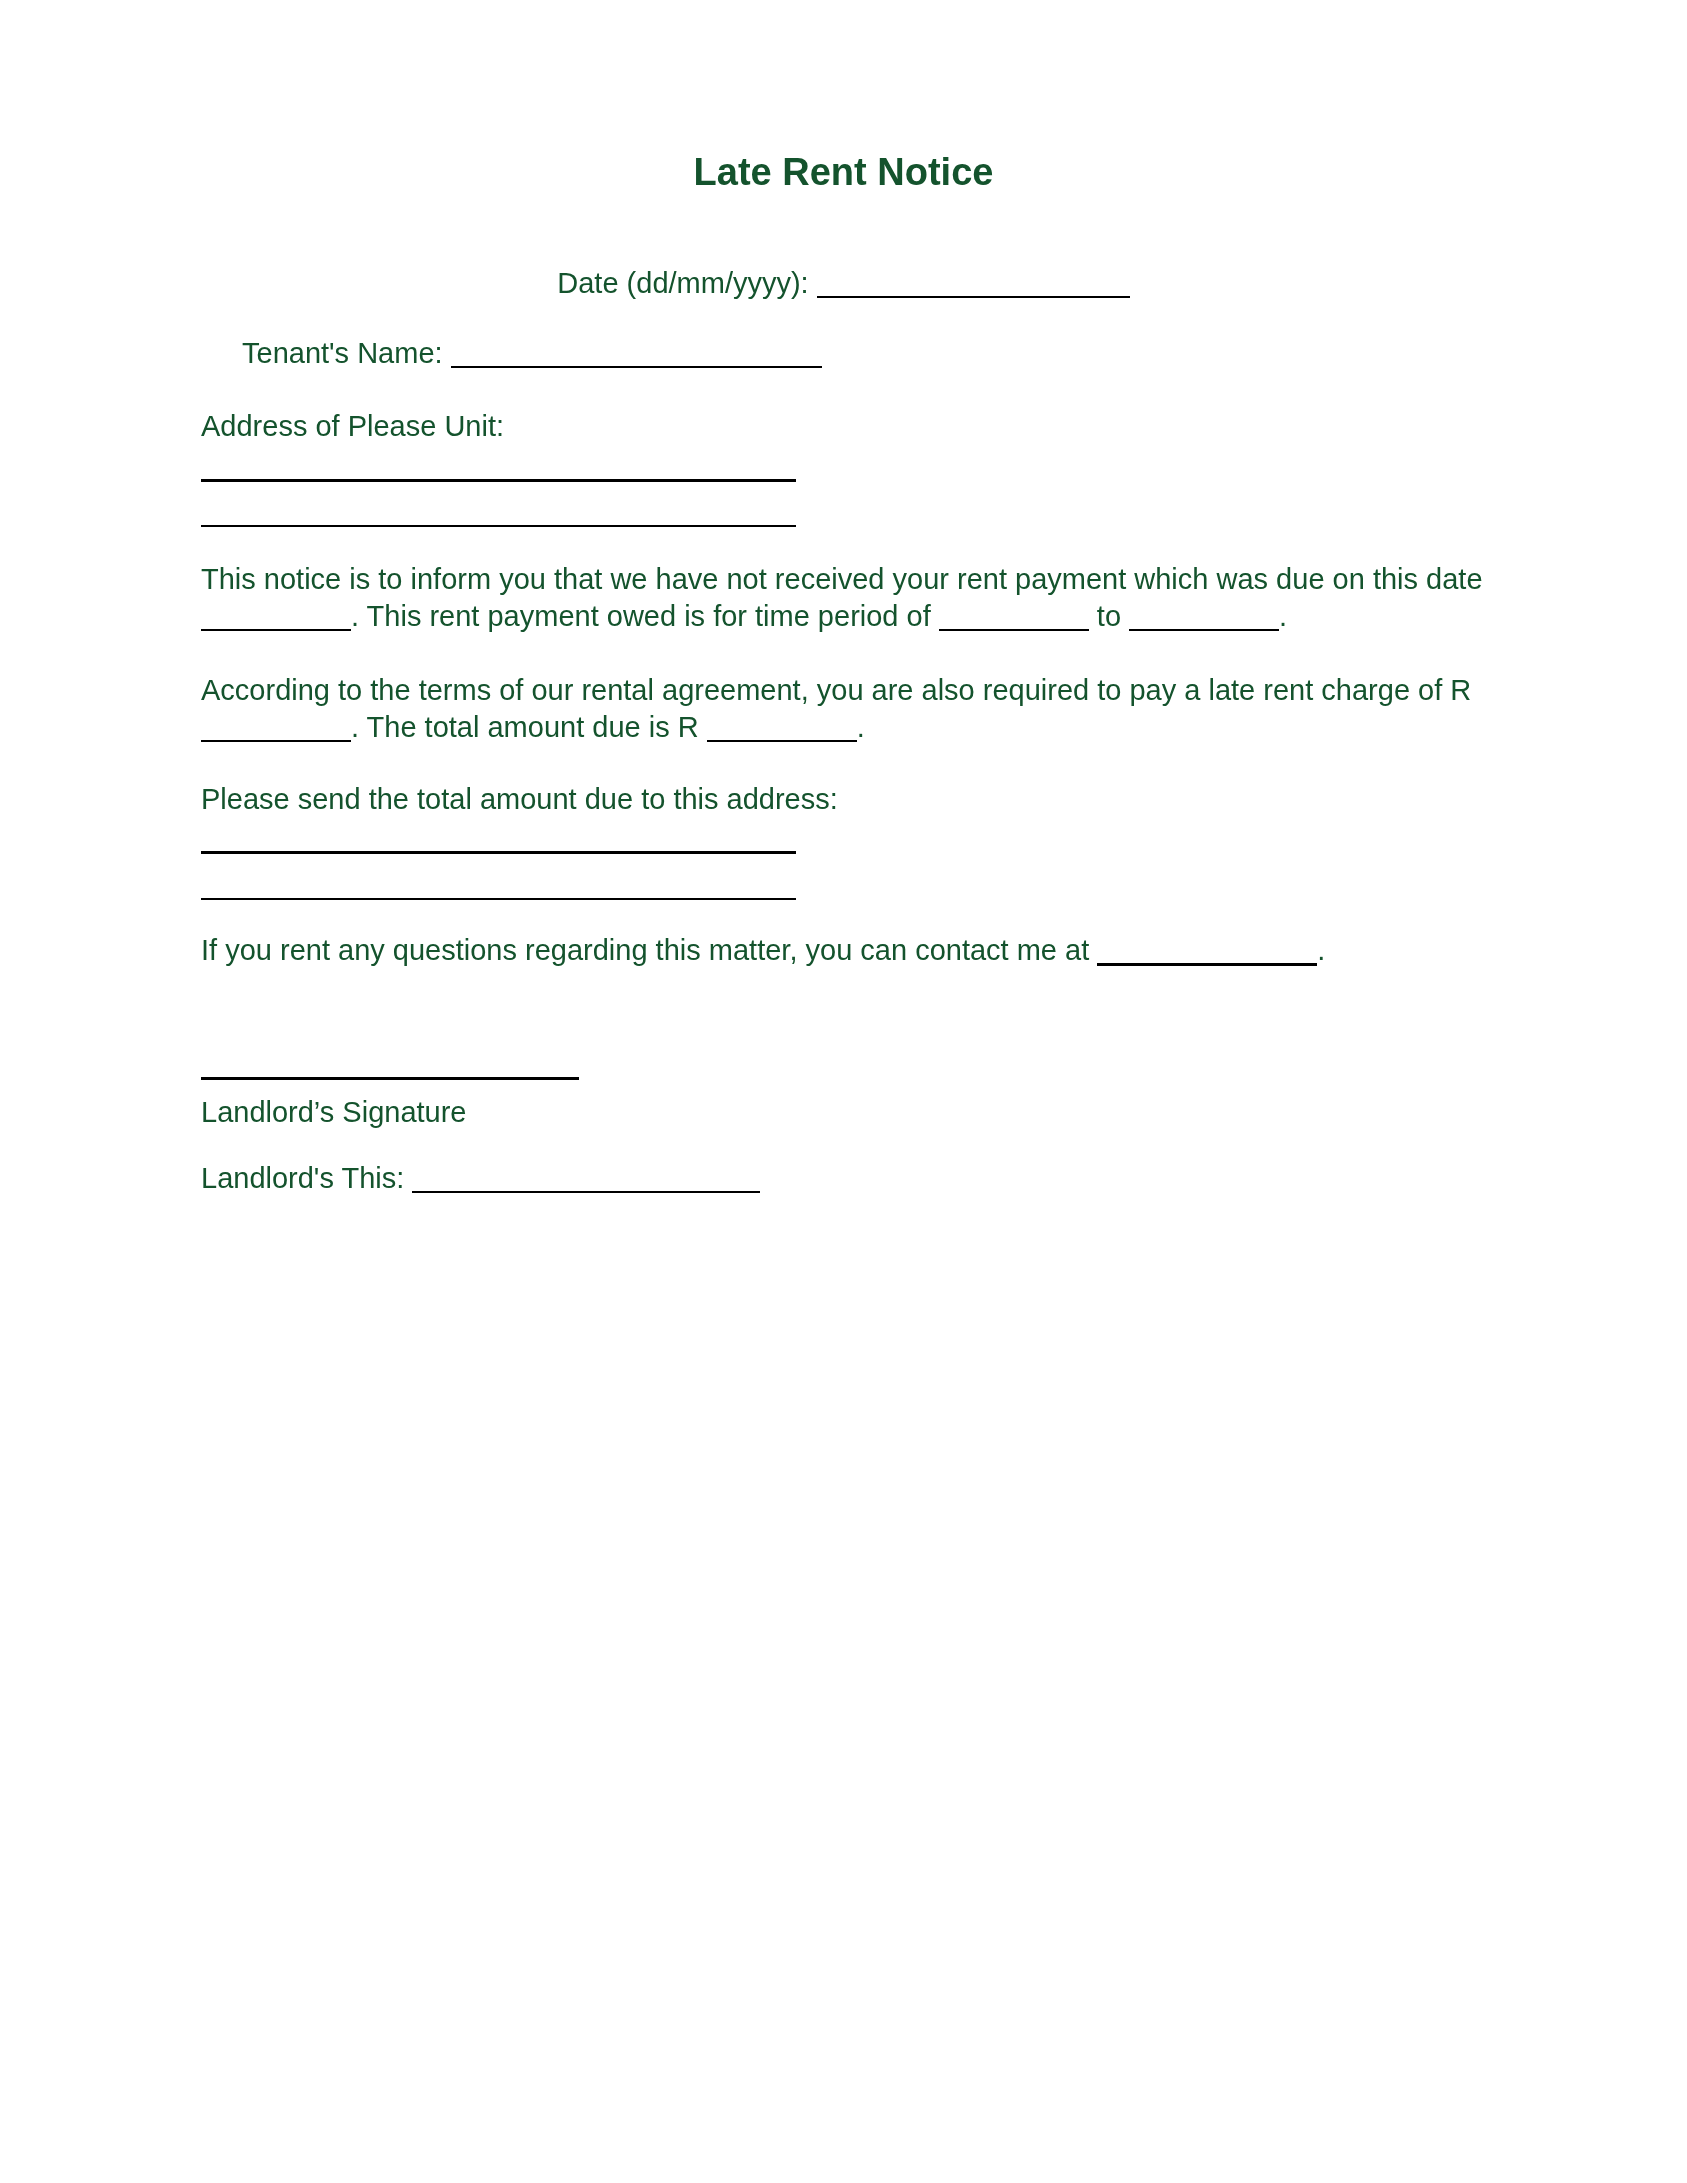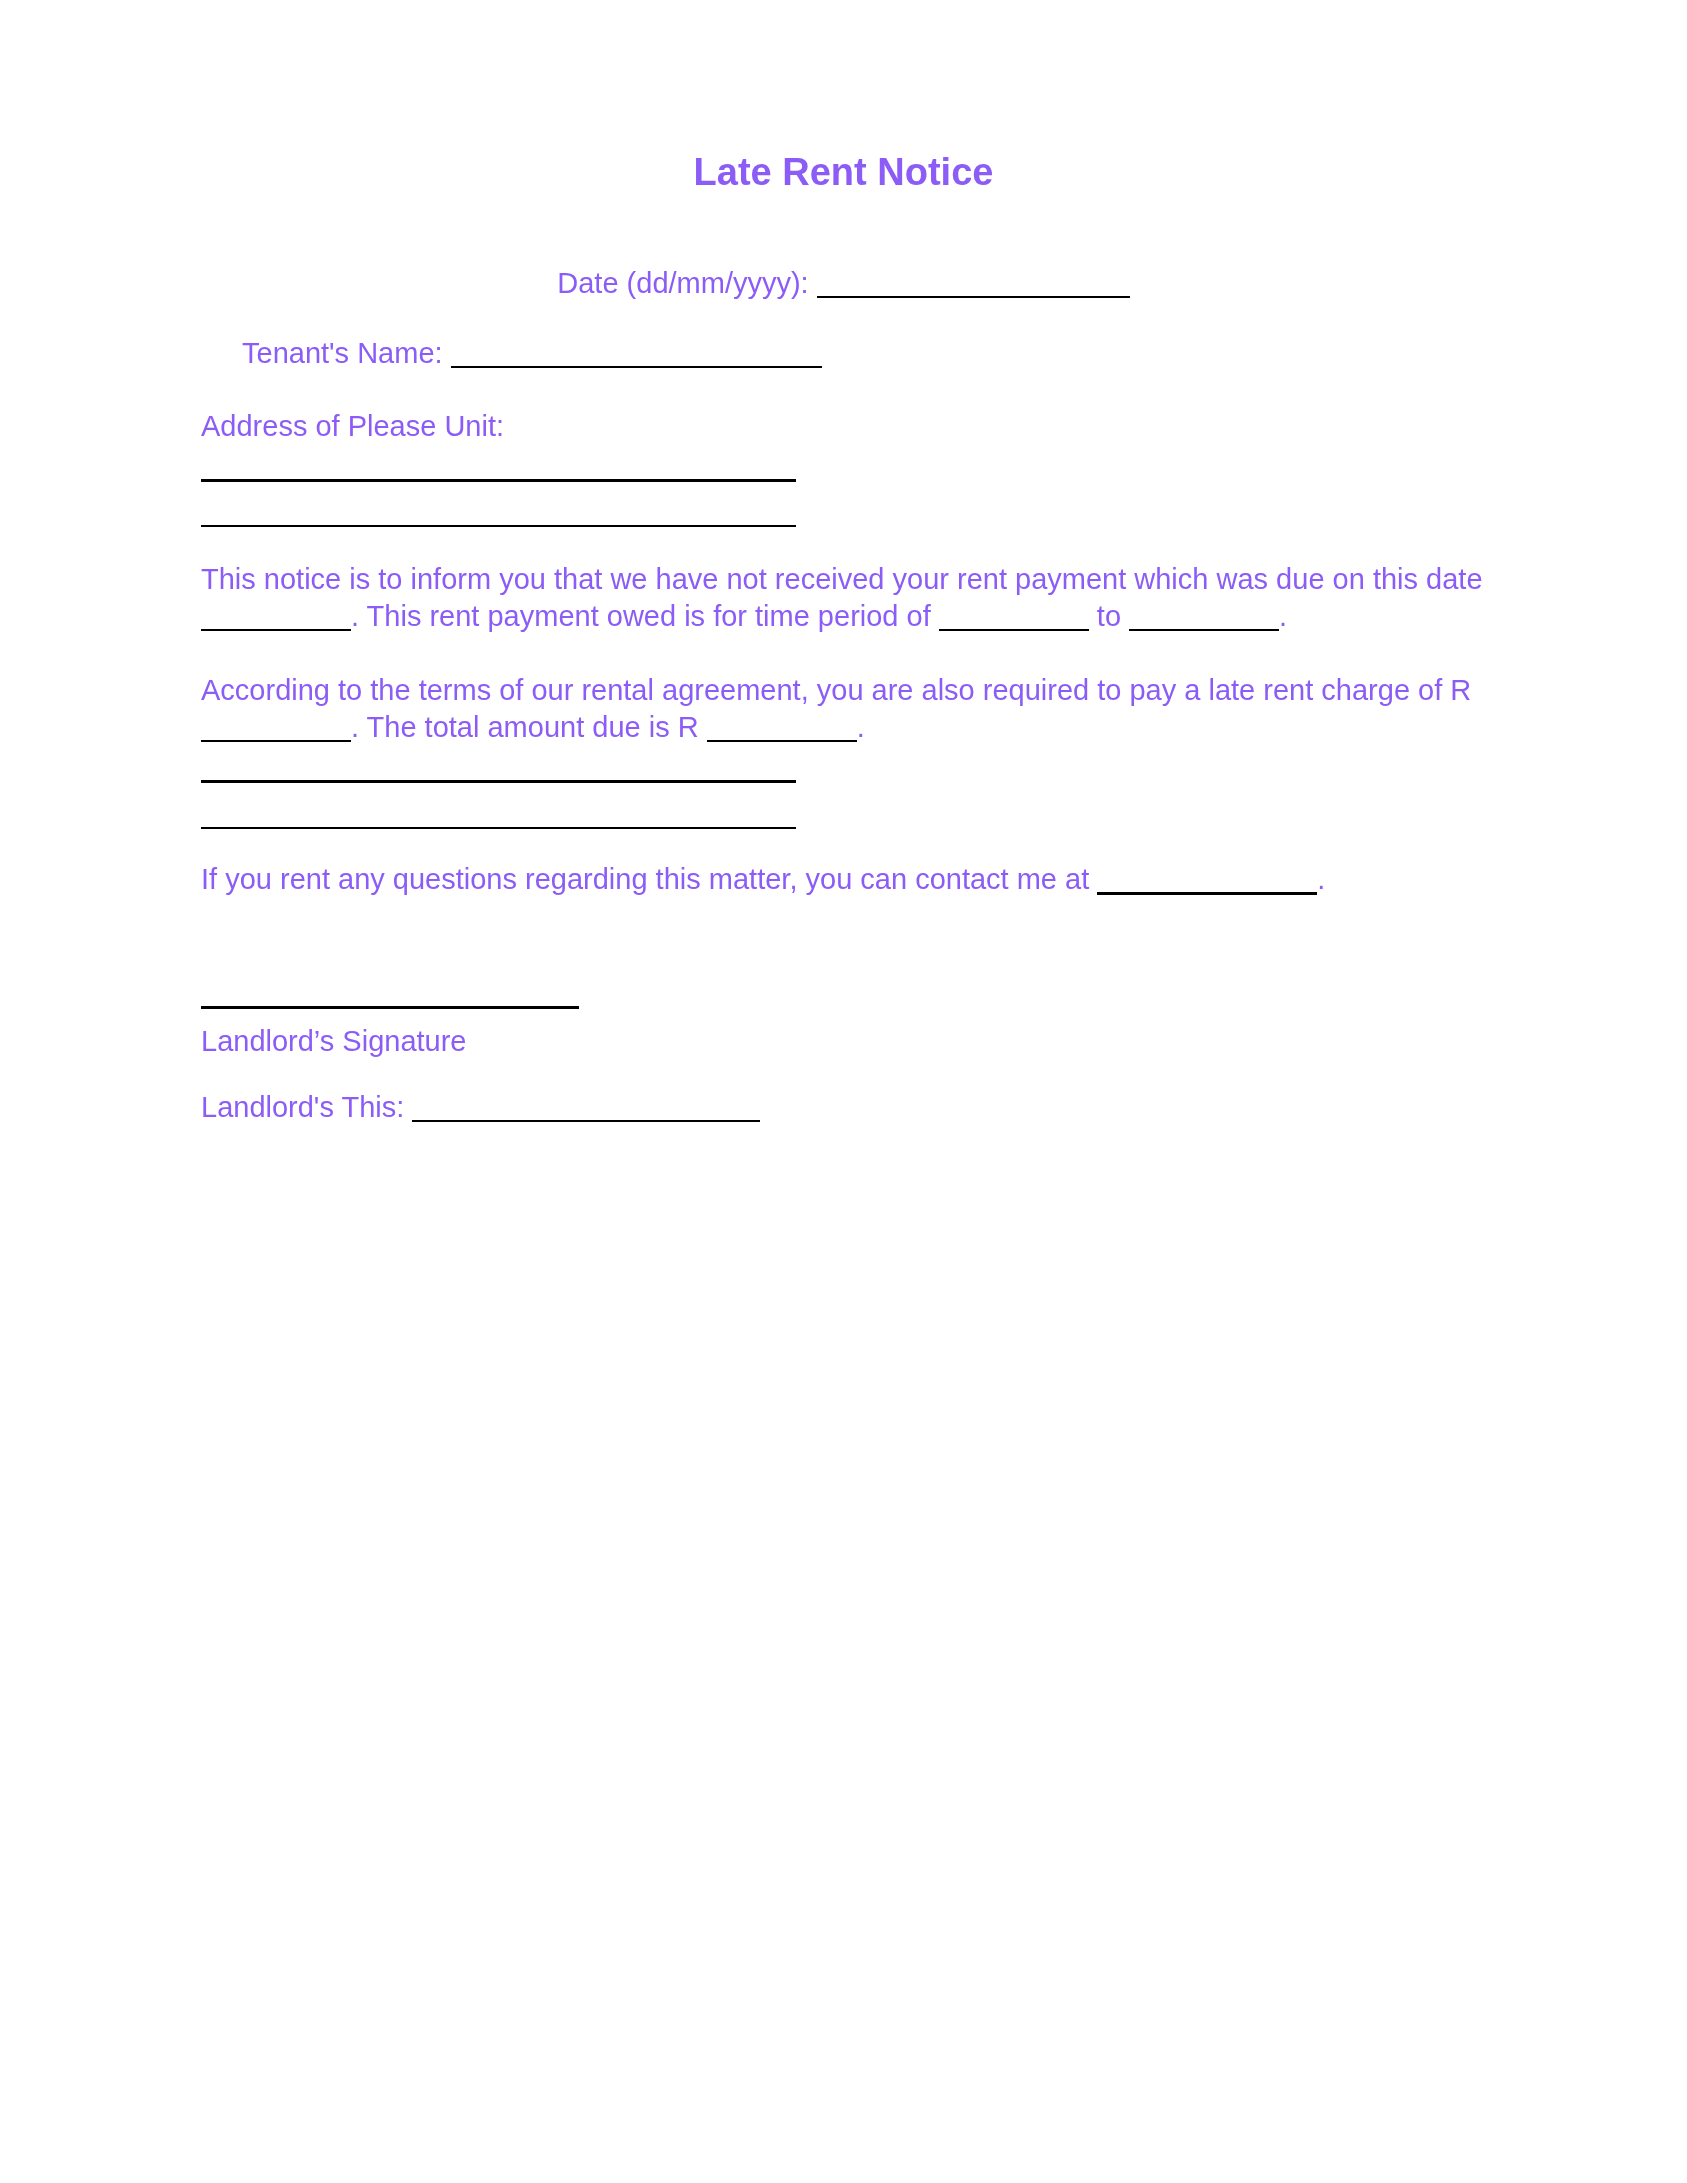--- a/index.html
+++ b/index.html
@@ -10,21 +10,21 @@
   .page {
     position: relative;
     width: 1687px;
     height: 2184px;
     background: #ffffff;
     box-sizing: border-box;
     padding: 150px 201px 8px 201px;
     font-family: "Liberation Sans", sans-serif;
     font-size: 29px;
     line-height: 35px;
-    color: #8b5cf6;
+    color: #14532d;
   }
   .title {
     margin: 0;
     font-size: 38px;
     line-height: 45px;
     font-weight: bold;
     text-align: center;
   }
   .row { white-space: nowrap; }
   .para { margin: 0; line-height: 37px; }
@@ -90,20 +90,21 @@
     <span>to</span>
     <span class="blank w-small"></span><span>.</span>
   </p>
 
   <p class="para mt-para2">
     <span>According to the terms of our rental agreement, you are also required to pay a late rent charge of R</span>
     <span class="blank w-small"></span><span>. The total amount due is R</span>
     <span class="blank w-small"></span><span>.</span>
   </p>
 
+  <div class="row mt-send">Please send the total amount due to this address:</div>
 
   <div class="rule mt-rule3"></div>
   <div class="rule mt-rule4"></div>
 
   <p class="para mt-questions">
     <span>If you rent any questions regarding this matter, you can contact me at</span>
     <span class="blank w-contact"></span><span>.</span>
   </p>
 
   <div class="rule sig-rule mt-sigrule"></div>

